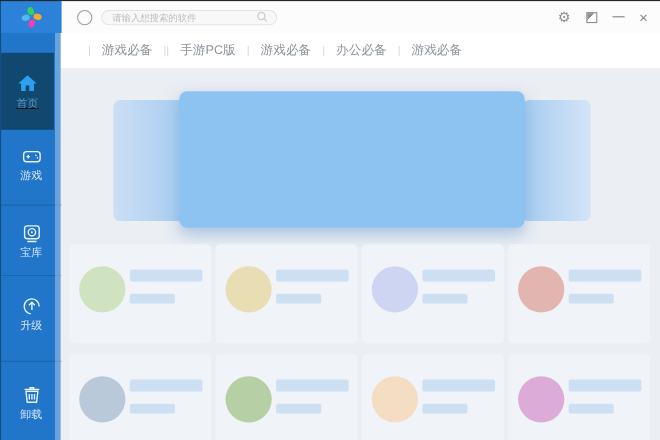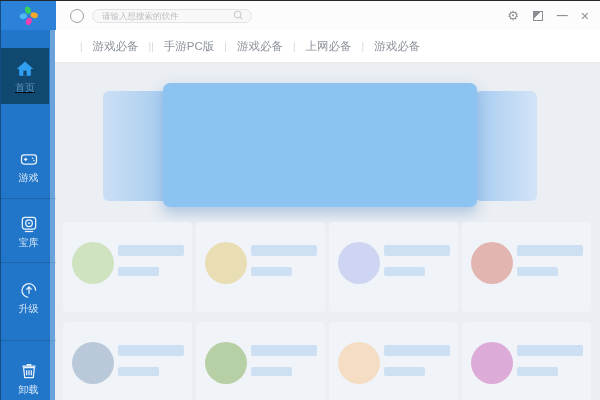--- a/index.html
+++ b/index.html
@@ -11,21 +11,21 @@
   .topline{position:absolute;top:0;left:0;width:600px;height:1px;background:#23262b;z-index:60;}
 
   
   .sidebar{position:absolute;left:0;top:0;width:55px;height:400px;background:#2176c9;
            border-left:1px solid rgba(0,0,0,.35);box-sizing:border-box;z-index:10;}
   .side-strip{position:absolute;right:0;top:30px;bottom:0;width:5px;background:rgba(255,255,255,.33);}
   .logo{position:absolute;top:1px;left:0;width:55px;height:29px;background:#2b82d8;
         display:flex;align-items:center;justify-content:center;}
   .side-item{position:absolute;left:0;width:55px;display:flex;flex-direction:column;
              align-items:center;justify-content:center;gap:3px;cursor:pointer;box-sizing:border-box;}
-  .side-item.divided{border-top:1px solid rgba(8,40,78,.22);margin-top:12px;}
+  .side-item.divided{border-top:1px solid rgba(8,40,78,.22);}
   .side-item .lbl{font-size:10px;color:#d7e8f8;line-height:11px;}
   .side-item.active{width:48px;background:#10486f;}
   .side-item.active .lbl{color:#5f93bd;}
   .side-item svg{display:block;}
 
   
   .titlebar{position:absolute;left:55px;top:1px;width:545px;height:29px;background:#fcfcfc;
             display:flex;align-items:center;padding-left:15px;box-sizing:border-box;z-index:5;}
   .circ{width:12px;height:12px;border:1.6px solid #9aa0a6;border-radius:50%;margin-right:8px;flex:0 0 auto;}
   .search{width:160px;height:14px;border:1px solid #e3e3e3;border-radius:9px;background:#f8f8f9;
@@ -76,30 +76,30 @@
 <aside class="sidebar">
   <div class="logo">
     <svg viewBox="0 0 24 24" width="22" height="22">
       <ellipse cx="10.8" cy="5.6" rx="3.1" ry="4.1" transform="rotate(-18 10.8 5.6)" fill="#35d05e"></ellipse>
       <ellipse cx="5.9" cy="12.2" rx="4.1" ry="3.1" transform="rotate(-14 5.9 12.2)" fill="#53b7f3"></ellipse>
       <ellipse cx="17.6" cy="11.2" rx="4.1" ry="3.1" transform="rotate(14 17.6 11.2)" fill="#f6a828"></ellipse>
       <ellipse cx="11.8" cy="17.9" rx="3.1" ry="4.1" transform="rotate(18 11.8 17.9)" fill="#ef3fb0"></ellipse>
     </svg>
   </div>
   <nav id="side-items">
-      <div class="side-item active" style="top: 48px; height: 56px; text-decoration: underline;">
+      <div class="side-item active" style="top: 48px; height: 70px; text-decoration: underline;">
         <span>
           <svg viewBox="0 0 24 24" width="20" height="20">
             <path d="M12 3 L22 12 h-3 v8 h-14 v-8 H2 Z" fill="#2f9ff2"></path>
             <rect x="10" y="14" width="4" height="6" fill="#10486f"></rect>
           </svg>
         </span>
         <span class="lbl">首页</span>
       </div>
-      <div class="side-item" style="top: 129px; height: 74px;">
+      <div class="side-item" style="top: 112px; height: 74px;">
         <span>
           <svg viewBox="0 0 24 24" width="20" height="20" fill="none" stroke="#eaf3fc" stroke-width="1.5">
             <rect x="3" y="7" width="18" height="11" rx="3.2"></rect>
             <path d="M8 10.5 v4 M6 12.5 h4"></path>
             <circle cx="16.3" cy="11" r="0.9" fill="#eaf3fc" stroke="none"></circle>
             <circle cx="18" cy="13.8" r="0.9" fill="#eaf3fc" stroke="none"></circle>
           </svg>
         </span>
         <span class="lbl">游戏</span>
       </div>
@@ -158,21 +158,21 @@
 
 <nav class="tabs" id="tabs">
     <span class="tab-sep">|</span>
     <span class="tab">游戏必备</span>
     <span class="tab-sep">|</span>
     <span class="tab-sep">|</span>
     <span class="tab">手游PC版</span>
     <span class="tab-sep">|</span>
     <span class="tab">游戏必备</span>
     <span class="tab-sep">|</span>
-    <span class="tab">上网必备</span>
+    <span class="tab">办公必备</span>
     <span class="tab-sep">|</span>
     <span class="tab">游戏必备</span>
   </nav>
 
 <main class="content">
   <div class="banner-side left"></div>
   <div class="banner-side right"></div>
   <div class="banner-main" style="background: rgb(140, 195, 241);"></div>
   <div class="grid" id="grid">
       <div class="card">

